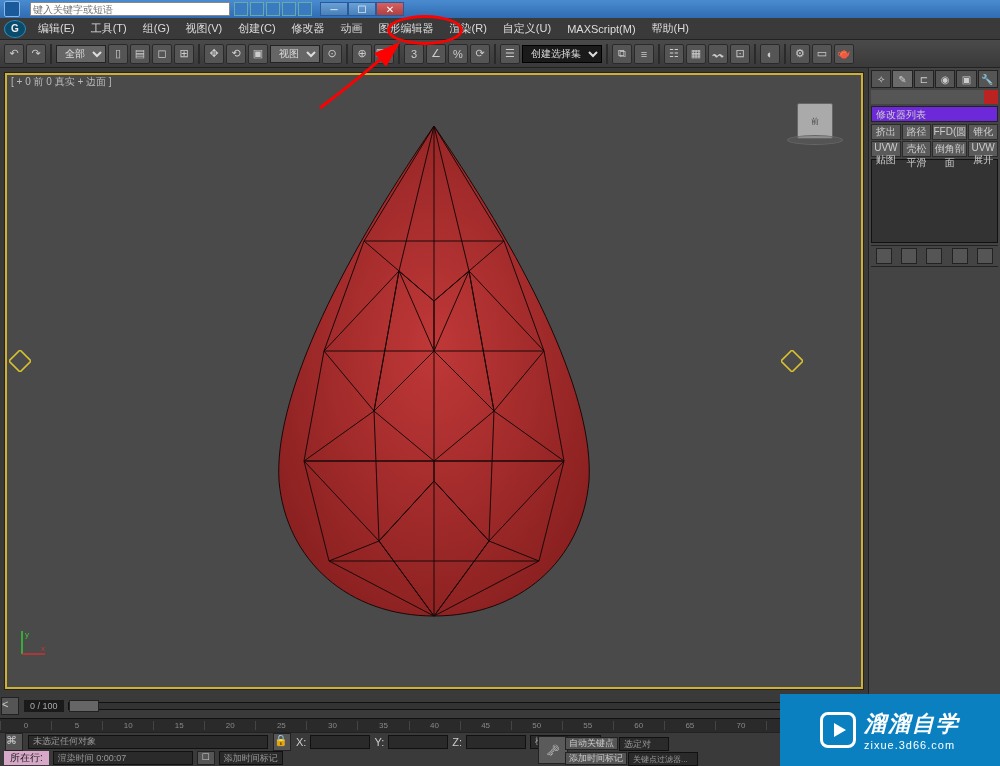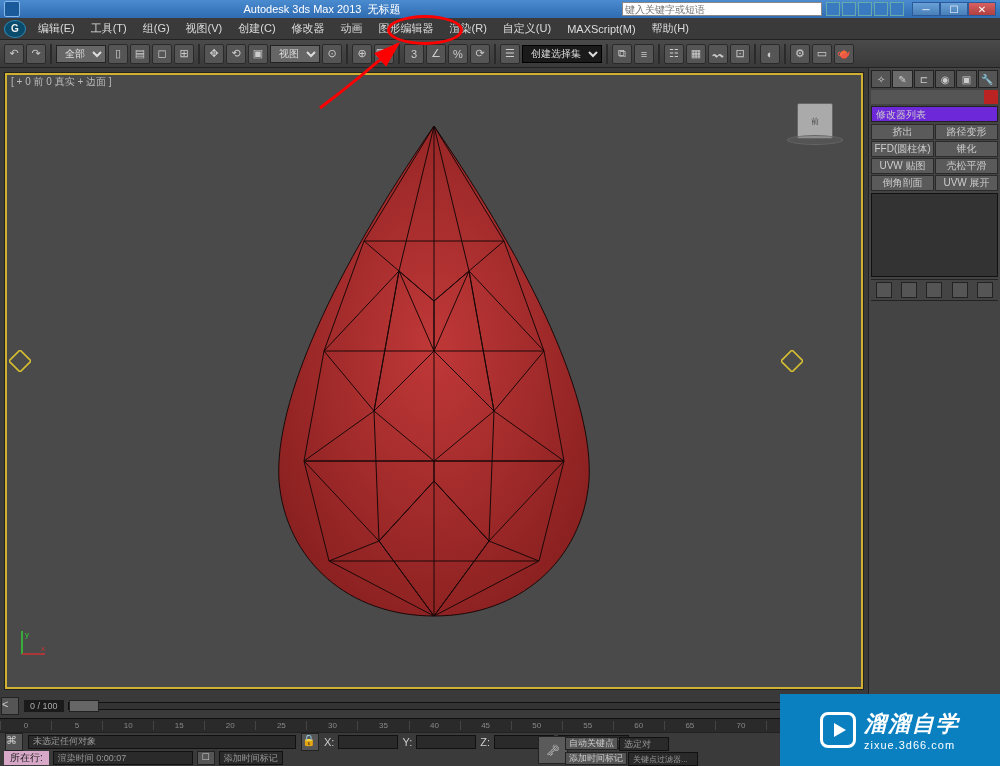--- a/index.html
+++ b/index.html
@@ -49,21 +49,21 @@
 .viewcube-base {position:absolute; top:62px; right:20px; width:56px; height:10px; border:1px solid #666; border-radius:50%; background:rgba(100,100,100,0.4);}
 
 
 .cmd-panel { position: absolute; top: 68px; right: 0; width: 132px; bottom: 0; background: #444; border-left: 1px solid #222; padding: 2px; font-size:10px;}
 .cmd-tabs { display: flex; height: 18px; gap:1px; }
 .cmd-tabs div { flex: 1; background: #555; border: 1px solid #222; display:flex; align-items:center; justify-content:center; }
 .cmd-tabs div.active { background: #6a6a6a; }
 .color-bar { height: 14px; background: #555; margin: 2px 0; display:flex;}
 .color-bar .swatch { width:14px; height:14px; background:#b22; margin-left:auto;}
 .mod-list { height: 16px; background: #6d28d9; border: 1px solid #222; margin: 2px 0; padding:1px 4px;}
-.btn-grid { display: grid; grid-template-columns: 1fr 1fr; gap: 1px; margin: 2px 0; }
+.btn-grid { display: grid; grid-template-columns: 1fr 1fr 1fr 1fr; gap: 1px; margin: 2px 0; }
 .btn-grid button { height: 16px; background: #5a5a5a; border: 1px solid #2a2a2a; color: #ccc; font-size: 10px; }
 .mod-stack { height: 84px; background: #333; border: 1px solid #111; margin: 2px 0; }
 .mod-ctrl { display: flex; justify-content: space-around; margin: 2px 0; padding:2px 0; border-top:1px solid #222; border-bottom:1px solid #222;}
 .mod-ctrl div { width:16px; height:16px; background:#555; border:1px solid #222;}
 
 
 .time-slider { position: absolute; left: 0; right: 132px; bottom: 48px; height: 24px; background: #3a3a3a; display:flex; align-items:center;}
 .ts-label { background:#1a1a1a; color:#aaa; font-size:9px; padding:1px 6px; margin:0 4px;}
 .ts-track { flex:1; height:8px; background:#333; border:1px solid #111; position:relative;}
 .ts-handle {position:absolute; left:0; top:-3px; width:30px; height:12px; background:#666; border:1px solid #222;}
@@ -91,23 +91,20 @@
 .wm-icon::before {content:""; width:0; height:0; border-left:12px solid #fff; border-top:7px solid transparent; border-bottom:7px solid transparent; margin-left:3px;}
 .wm-text { display:flex; flex-direction:column; }
 .wm-text .big { font-size: 22px; font-weight: bold; letter-spacing: 2px; font-style: italic; }
 .wm-text .small { font-size: 11px; letter-spacing: 1px; }
 </style>
 </head>
 <body>
 
 <div class="title-bar">
   <div class="app-icon"></div>
-  <div class="title-text">
-    <span>Autodesk 3ds Max  2013</span>&nbsp;&nbsp;<span>无标题</span>
-  </div>
   <input class="title-search" placeholder="键入关键字或短语" style="">
   <div class="tb-icons">
     <span></span>
     <span></span>
     <span></span>
     <span></span>
     <span></span>
   </div>
   <div class="win-ctrls">
     <div>─</div>
@@ -296,21 +293,21 @@
   <span>60</span>
     <span>65</span>
     <span>70</span>
   <span>75</span>
     <span>80</span>
 </div>
 
 <div class="status-bar">
   <div class="sb-row">
     <div class="ts-btn">⌘</div>
-    <div class="sb-box" style="width:268px">未选定任何对象</div>
+    <div class="sb-box" style="width:240px">未选定任何对象</div>
     <div class="ts-btn">🔒</div>
     <span>X:</span>
       <div class="sb-box coord-box"></div>
     <span>Y:</span>
       <div class="sb-box coord-box"></div>
     <span>Z:</span>
       <div class="sb-box coord-box"></div>
     <div class="sb-box">栅格 = 10.0mm</div>
     <div class="key-btn" style="position:absolute; right:300px; bottom:2px;">🗝</div>
     <div style="position:absolute; right:170px; bottom:0; display:flex; flex-direction:column; gap:1px;">

